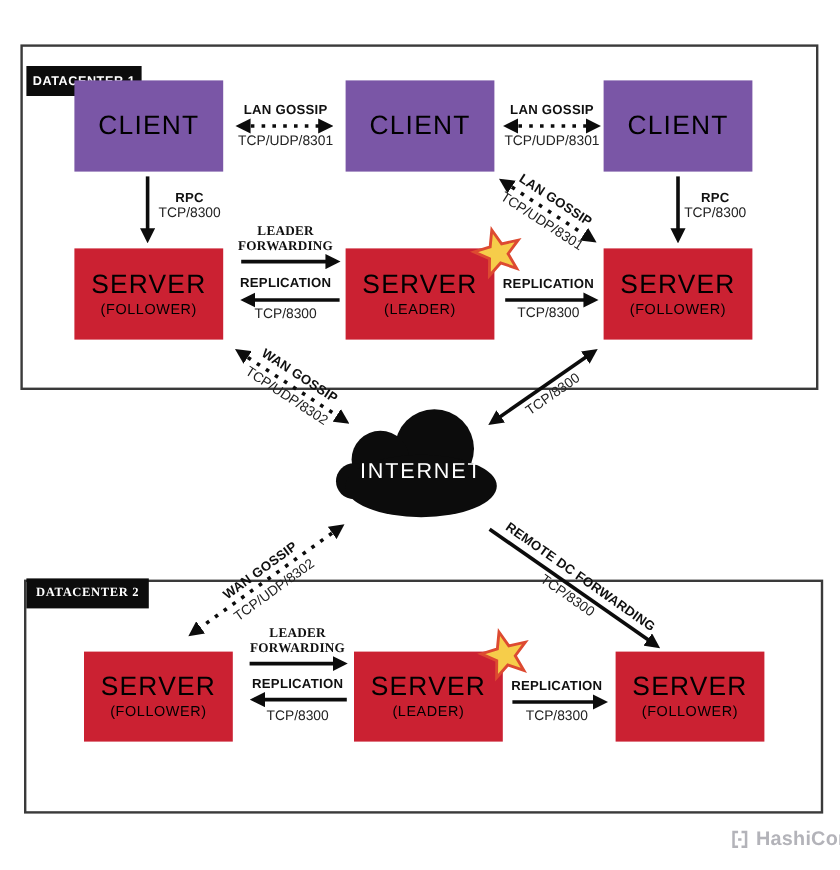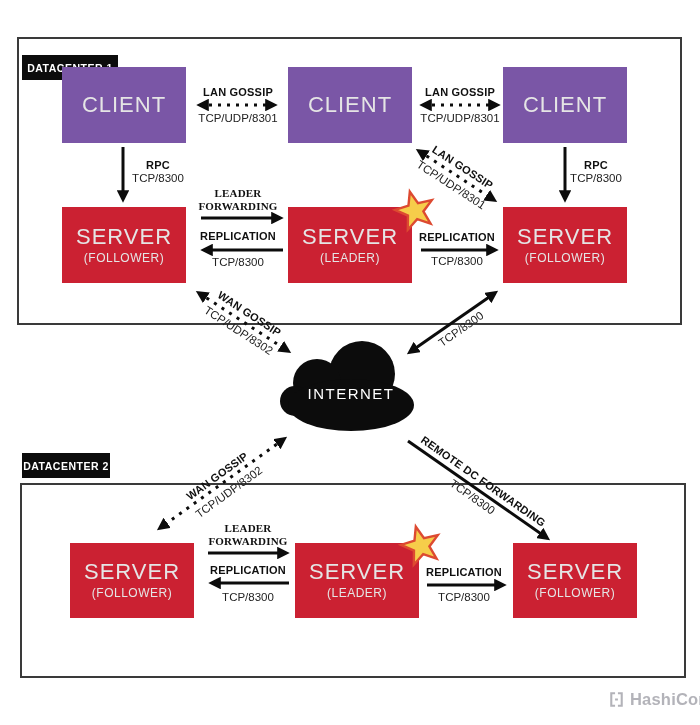--- a/index.html
+++ b/index.html
@@ -11,58 +11,58 @@
   
   .dc-border{position:absolute;border:2px solid #3a3a3a;box-sizing:border-box;background:transparent;}
   .dc-label{
     position:absolute;background:#0c0c0c;color:#ffffff;
     font-size:10.5px;font-weight:700;letter-spacing:.5px;
     display:flex;align-items:center;justify-content:center;
   }
   
   .node{
     position:absolute;display:flex;flex-direction:column;align-items:center;justify-content:center;
-    color:#e5e5e5;text-align:center;
+    color:#000000;text-align:center;
   }
   .client{background:#7a56a6;}
   .server{background:#cb2132;}
   .node-title{font-size:22px;font-weight:400;letter-spacing:1px;line-height:22px;}
   .node-role{font-size:12px;letter-spacing:.5px;margin-top:3px;}
   
   .lbl{position:absolute;transform:translate(-50%,-50%);white-space:nowrap;text-align:center;}
   .bold{font-weight:700;font-size:11px;color:#101010;letter-spacing:.2px;}
   .port{font-weight:400;font-size:11.5px;color:#222222;}
   .two-line{line-height:12.5px;font-family:Liberation Serif, serif;}
   .rot{
     position:absolute;display:flex;flex-direction:column;align-items:center;
     white-space:nowrap;transform:translate(-50%,-50%) rotate(var(--r));
   }
   .internet-label{
     position:absolute;transform:translate(-50%,-50%);color:#ffffff;
-    font-size:15px;letter-spacing:1.5px;font-weight:400;white-space:nowrap;
+    font-size:18px;letter-spacing:1.5px;font-weight:400;white-space:nowrap;
   }
   
   .brand{
     position:absolute;left:607px;top:690px;display:flex;align-items:center;gap:4px;
     color:#b3b3b9;font-size:16.5px;font-weight:700;letter-spacing:.2px;
   }
   svg line{stroke:#0c0c0c;stroke-width:3;}
   svg line.dashed{stroke-dasharray:3 6;}
 </style>
 </head>
 <body>
 
 <div class="canvas">
 
   <div class="dc-border" style="left:17px;top:37px;width:665px;height:288px;"></div>
   <div class="dc-border" style="left:20px;top:483px;width:666px;height:195px;"></div>
   <div class="dc-label" style="left:22px;top:12px;width:96px;height:25px;margin-top:43px;">
       <span>DATACENTER 1</span>
     </div>
-  <div class="dc-label" style="left:22px;top:453px;width:88px;height:25px;">
+  <div class="dc-label" style="left:22px;top:482px;width:102px;height:25px;font-family:Liberation Serif, serif;">
       <span>DATACENTER 2</span>
     </div>
 
   <svg class="layer" width="700" height="725">
     <defs>
       <marker id="arr" viewBox="0 0 10 10" refX="7" refY="5" markerWidth="4.2" markerHeight="4.2" orient="auto-start-reverse">
         <path d="M0 0 L10 5 L0 10 z" fill="#0c0c0c"></path>
       </marker>
     </defs>
 

